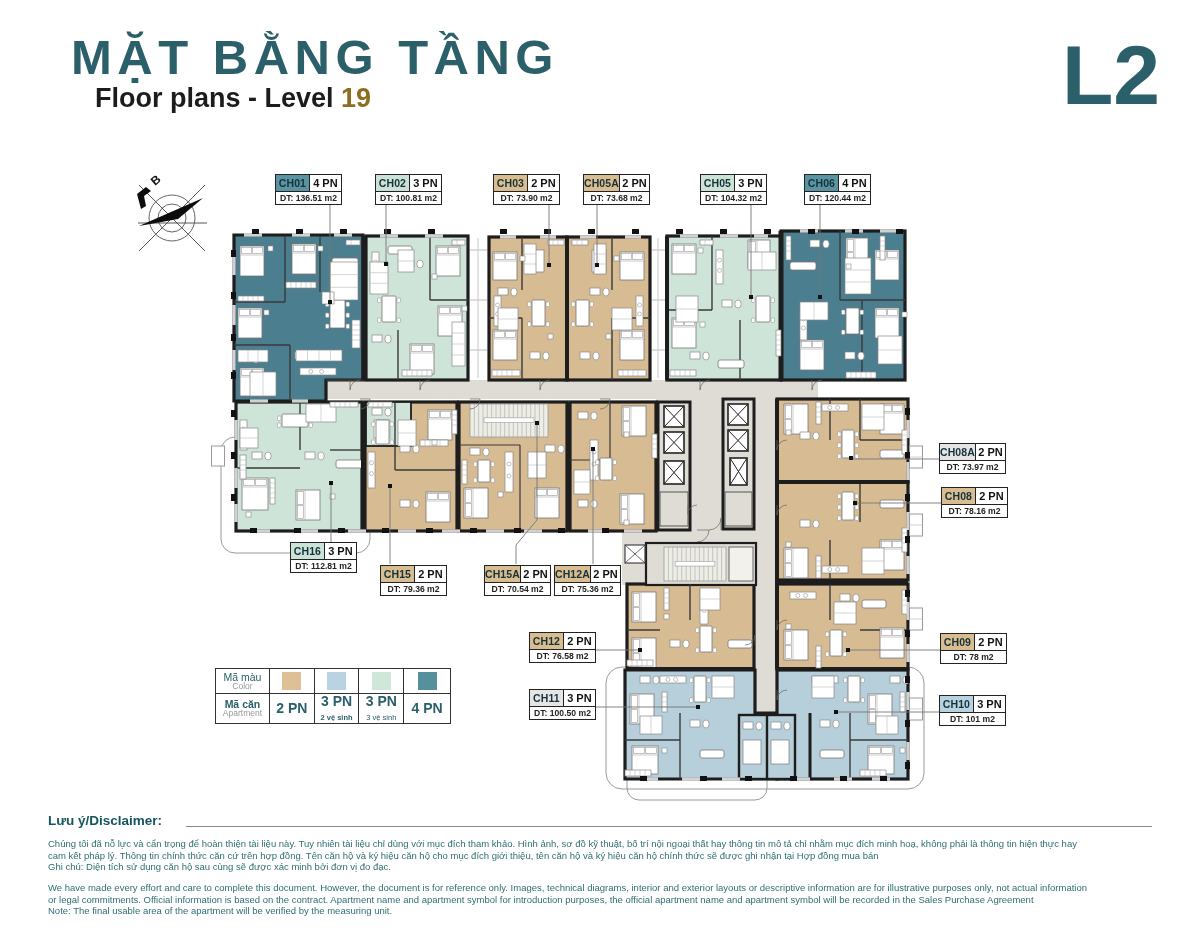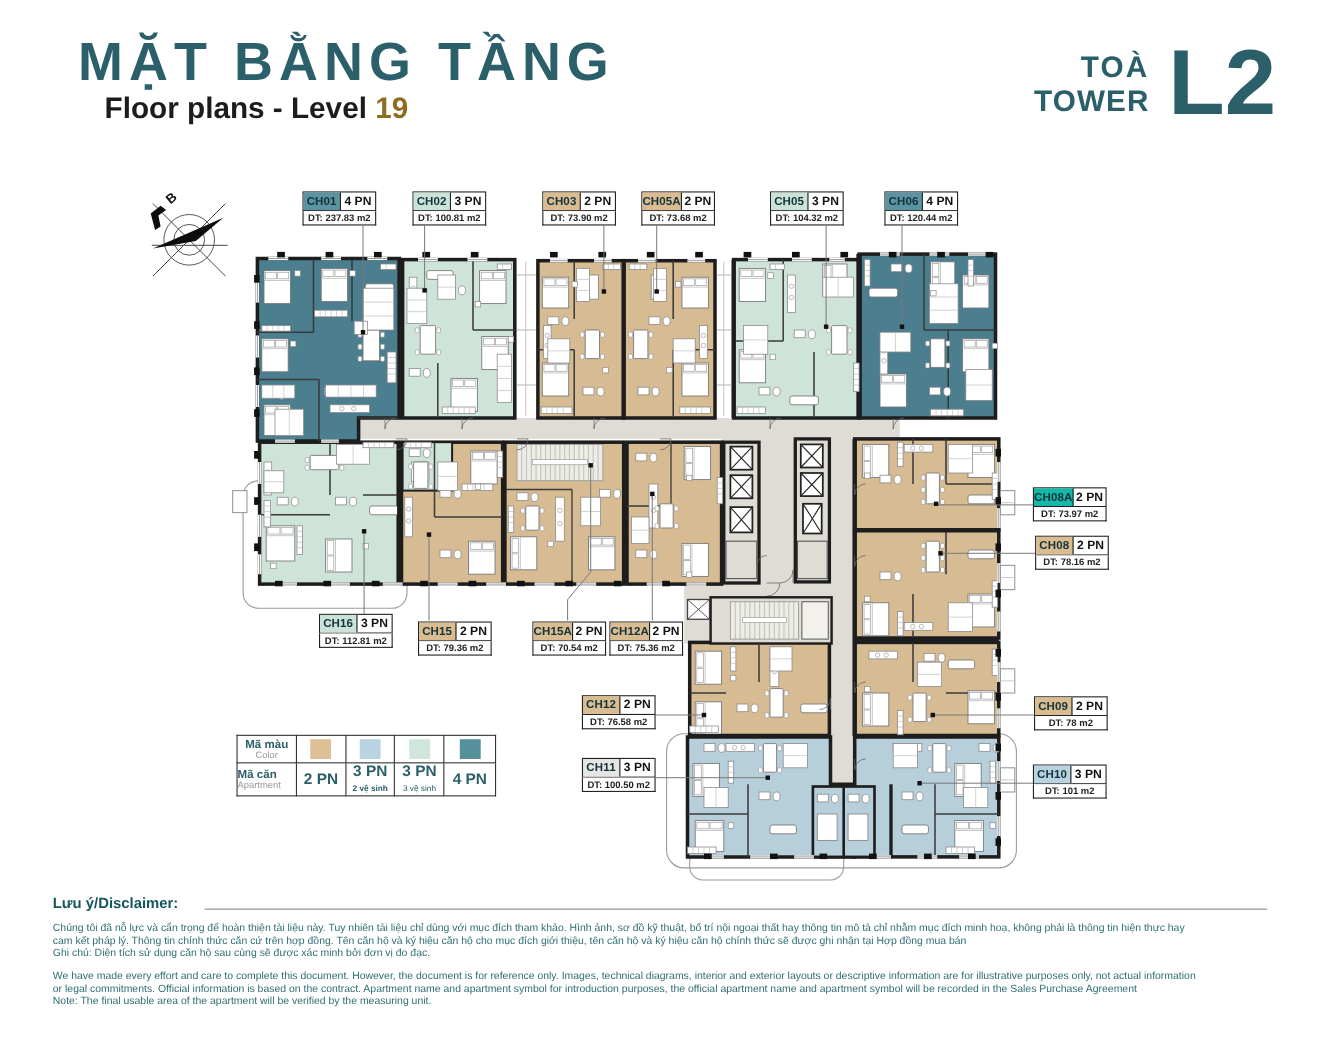--- a/index.html
+++ b/index.html
@@ -11,24 +11,20 @@
 .udt{border:1.1px solid #222;border-top:none;background:#fff;font-size:8.6px;font-weight:bold;color:#222;height:12.5px;display:flex;align-items:center;justify-content:center;white-space:nowrap}
 </style></head>
 <body>
 
 <div id="page">
 
 <div style="position:absolute;left:71px;top:33px;font-size:49px;font-weight:bold;color:#2b5f6a;letter-spacing:5.5px;line-height:1">MẶT BẰNG TẦNG</div>
 
 <div style="position:absolute;left:95px;top:83px;font-size:27px;font-weight:bold;color:#1c1c1c">Floor plans - Level <span style="color:#8d6d1f">19</span></div>
 
-<div style="position:absolute;left:930px;top:46px;width:115px;text-align:right;color:#2b5f6a;font-weight:bold">
-<div style="font-size:27px;letter-spacing:2px;line-height:1.15">TOÀ</div>
-<div style="font-size:27px;letter-spacing:1px;line-height:1.15">TOWER</div>
-</div>
 
 <div style="position:absolute;left:1062px;top:27px;font-size:84px;font-weight:bold;color:#2b5f6a">L2</div>
 
 <svg width="1200" height="945" viewBox="0 0 1200 945" style="position:absolute;left:0;top:0">
 
 <rect x="221" y="437" width="149" height="116" fill="none" stroke="#9a9a9a" stroke-width="1" rx="14"></rect>
 
 <rect x="606" y="667" width="318" height="122" fill="none" stroke="#9a9a9a" stroke-width="1" rx="16"></rect>
 
 <rect x="627" y="700" width="140" height="100" fill="none" stroke="#9a9a9a" stroke-width="1" rx="12"></rect>
@@ -1273,21 +1269,21 @@
 <path d="M141,209 L137,194 L146,187 L151,191 L144,196 L146,206 Z" fill="#0c0c0c"></path>
 <text x="155" y="186" font-size="12" font-weight="bold" fill="#111" transform="rotate(-40 155 186)" font-family="Liberation Sans,sans-serif">B</text>
 </g>
 </svg>
 
 <div class="ulabel" style="left:275px;top:174px">
 <div class="urow">
         <span class="ucode" style="background:#5b93a0;color:#14323c">CH01</span>
         <span class="upn">4 PN</span>
       </div>
-<div class="udt">DT: 237.83 m2</div>
+<div class="udt">DT: 136.51 m2</div>
 </div>
 
 <div class="ulabel" style="left:375px;top:174px">
 <div class="urow">
         <span class="ucode" style="background:#cbe3d6;color:#14323c">CH02</span>
         <span class="upn">3 PN</span>
       </div>
 <div class="udt">DT: 100.81 m2</div>
 </div>
 
@@ -1318,21 +1314,21 @@
 <div class="ulabel" style="left:804px;top:174px">
 <div class="urow">
         <span class="ucode" style="background:#5b93a0;color:#14323c">CH06</span>
         <span class="upn">4 PN</span>
       </div>
 <div class="udt">DT: 120.44 m2</div>
 </div>
 
 <div class="ulabel" style="left:939px;top:443px">
 <div class="urow">
-        <span class="ucode" style="background:#14b8a6;color:#14323c">CH08A</span>
+        <span class="ucode" style="background:#e5e5e5;color:#14323c">CH08A</span>
         <span class="upn">2 PN</span>
       </div>
 <div class="udt">DT: 73.97 m2</div>
 </div>
 
 <div class="ulabel" style="left:941px;top:487px">
 <div class="urow">
         <span class="ucode" style="background:#d9bc90;color:#14323c">CH08</span>
         <span class="upn">2 PN</span>
       </div>
@@ -1348,21 +1344,21 @@
 </div>
 
 <div class="ulabel" style="left:939px;top:695px">
 <div class="urow">
         <span class="ucode" style="background:#b9d2e0;color:#14323c">CH10</span>
         <span class="upn">3 PN</span>
       </div>
 <div class="udt">DT: 101 m2</div>
 </div>
 
-<div class="ulabel" style="left:290px;top:558px">
+<div class="ulabel" style="left:290px;top:542px">
 <div class="urow">
         <span class="ucode" style="background:#cbe3d6;color:#14323c">CH16</span>
         <span class="upn">3 PN</span>
       </div>
 <div class="udt">DT: 112.81 m2</div>
 </div>
 
 <div class="ulabel" style="left:380px;top:565px">
 <div class="urow">
         <span class="ucode" style="background:#d9bc90;color:#14323c">CH15</span>
@@ -1403,38 +1399,38 @@
 <div class="udt">DT: 100.50 m2</div>
 </div>
 
 <div style="position:absolute;left:215px;top:668px;width:236px;z-index:5">
 
 
 <table style="border-collapse:collapse;width:236px">
 <tbody>
           <tr style="height:25px">
 <td style="border:1.2px solid #333;width:54px;text-align:center;line-height:1">
-  <div style="font-size:10.5px;font-weight:bold;color:#2a5f6a">Mã màu</div>
+  <div style="font-size:10.5px;font-weight:normal;color:#2a5f6a">Mã màu</div>
               <div style="font-size:8.5px;color:#999">Color</div>
             </td>
 <td style="border:1.2px solid #333;width:45px">
               <div style="width:19px;height:18px;background:#dfc096;margin:auto"></div>
             </td>
 <td style="border:1.2px solid #333;width:45px">
               <div style="width:19px;height:18px;background:#b9d3e2;margin:auto"></div>
             </td>
 <td style="border:1.2px solid #333;width:45px">
               <div style="width:19px;height:18px;background:#cfe7da;margin:auto"></div>
             </td>
 <td style="border:1.2px solid #333;width:47px">
               <div style="width:19px;height:18px;background:#55909c;margin:auto"></div>
             </td>
 </tr>
 <tr style="height:24px">
-<td style="border:1.2px solid #333;line-height:1">
+<td style="border:1.2px solid #333;text-align:center;line-height:1">
   <div style="font-size:10.5px;font-weight:bold;color:#2a5f6a">Mã căn</div>
               <div style="font-size:8.5px;color:#999">Apartment</div>
             </td>
 <td style="border:1.2px solid #333;text-align:center;font-size:14px;font-weight:bold;color:#2a5f6a">2 PN</td>
 <td style="border:1.2px solid #333;text-align:center;line-height:.9"><span style="font-size:14px;font-weight:bold;color:#2a5f6a">3 PN</span><br><span style="font-size:7.5px;font-weight:bold;color:#2a5f6a">2 vệ sinh</span></td>
 <td style="border:1.2px solid #333;text-align:center;line-height:.9"><span style="font-size:14px;font-weight:bold;color:#2a5f6a">3 PN</span><br><span style="font-size:7.5px;font-weight:normal;color:#2a5f6a">3 vệ sinh</span></td>
 <td style="border:1.2px solid #333;text-align:center;font-size:14px;font-weight:bold;color:#2a5f6a">4 PN</td>
 </tr>
         </tbody>
       </table>

